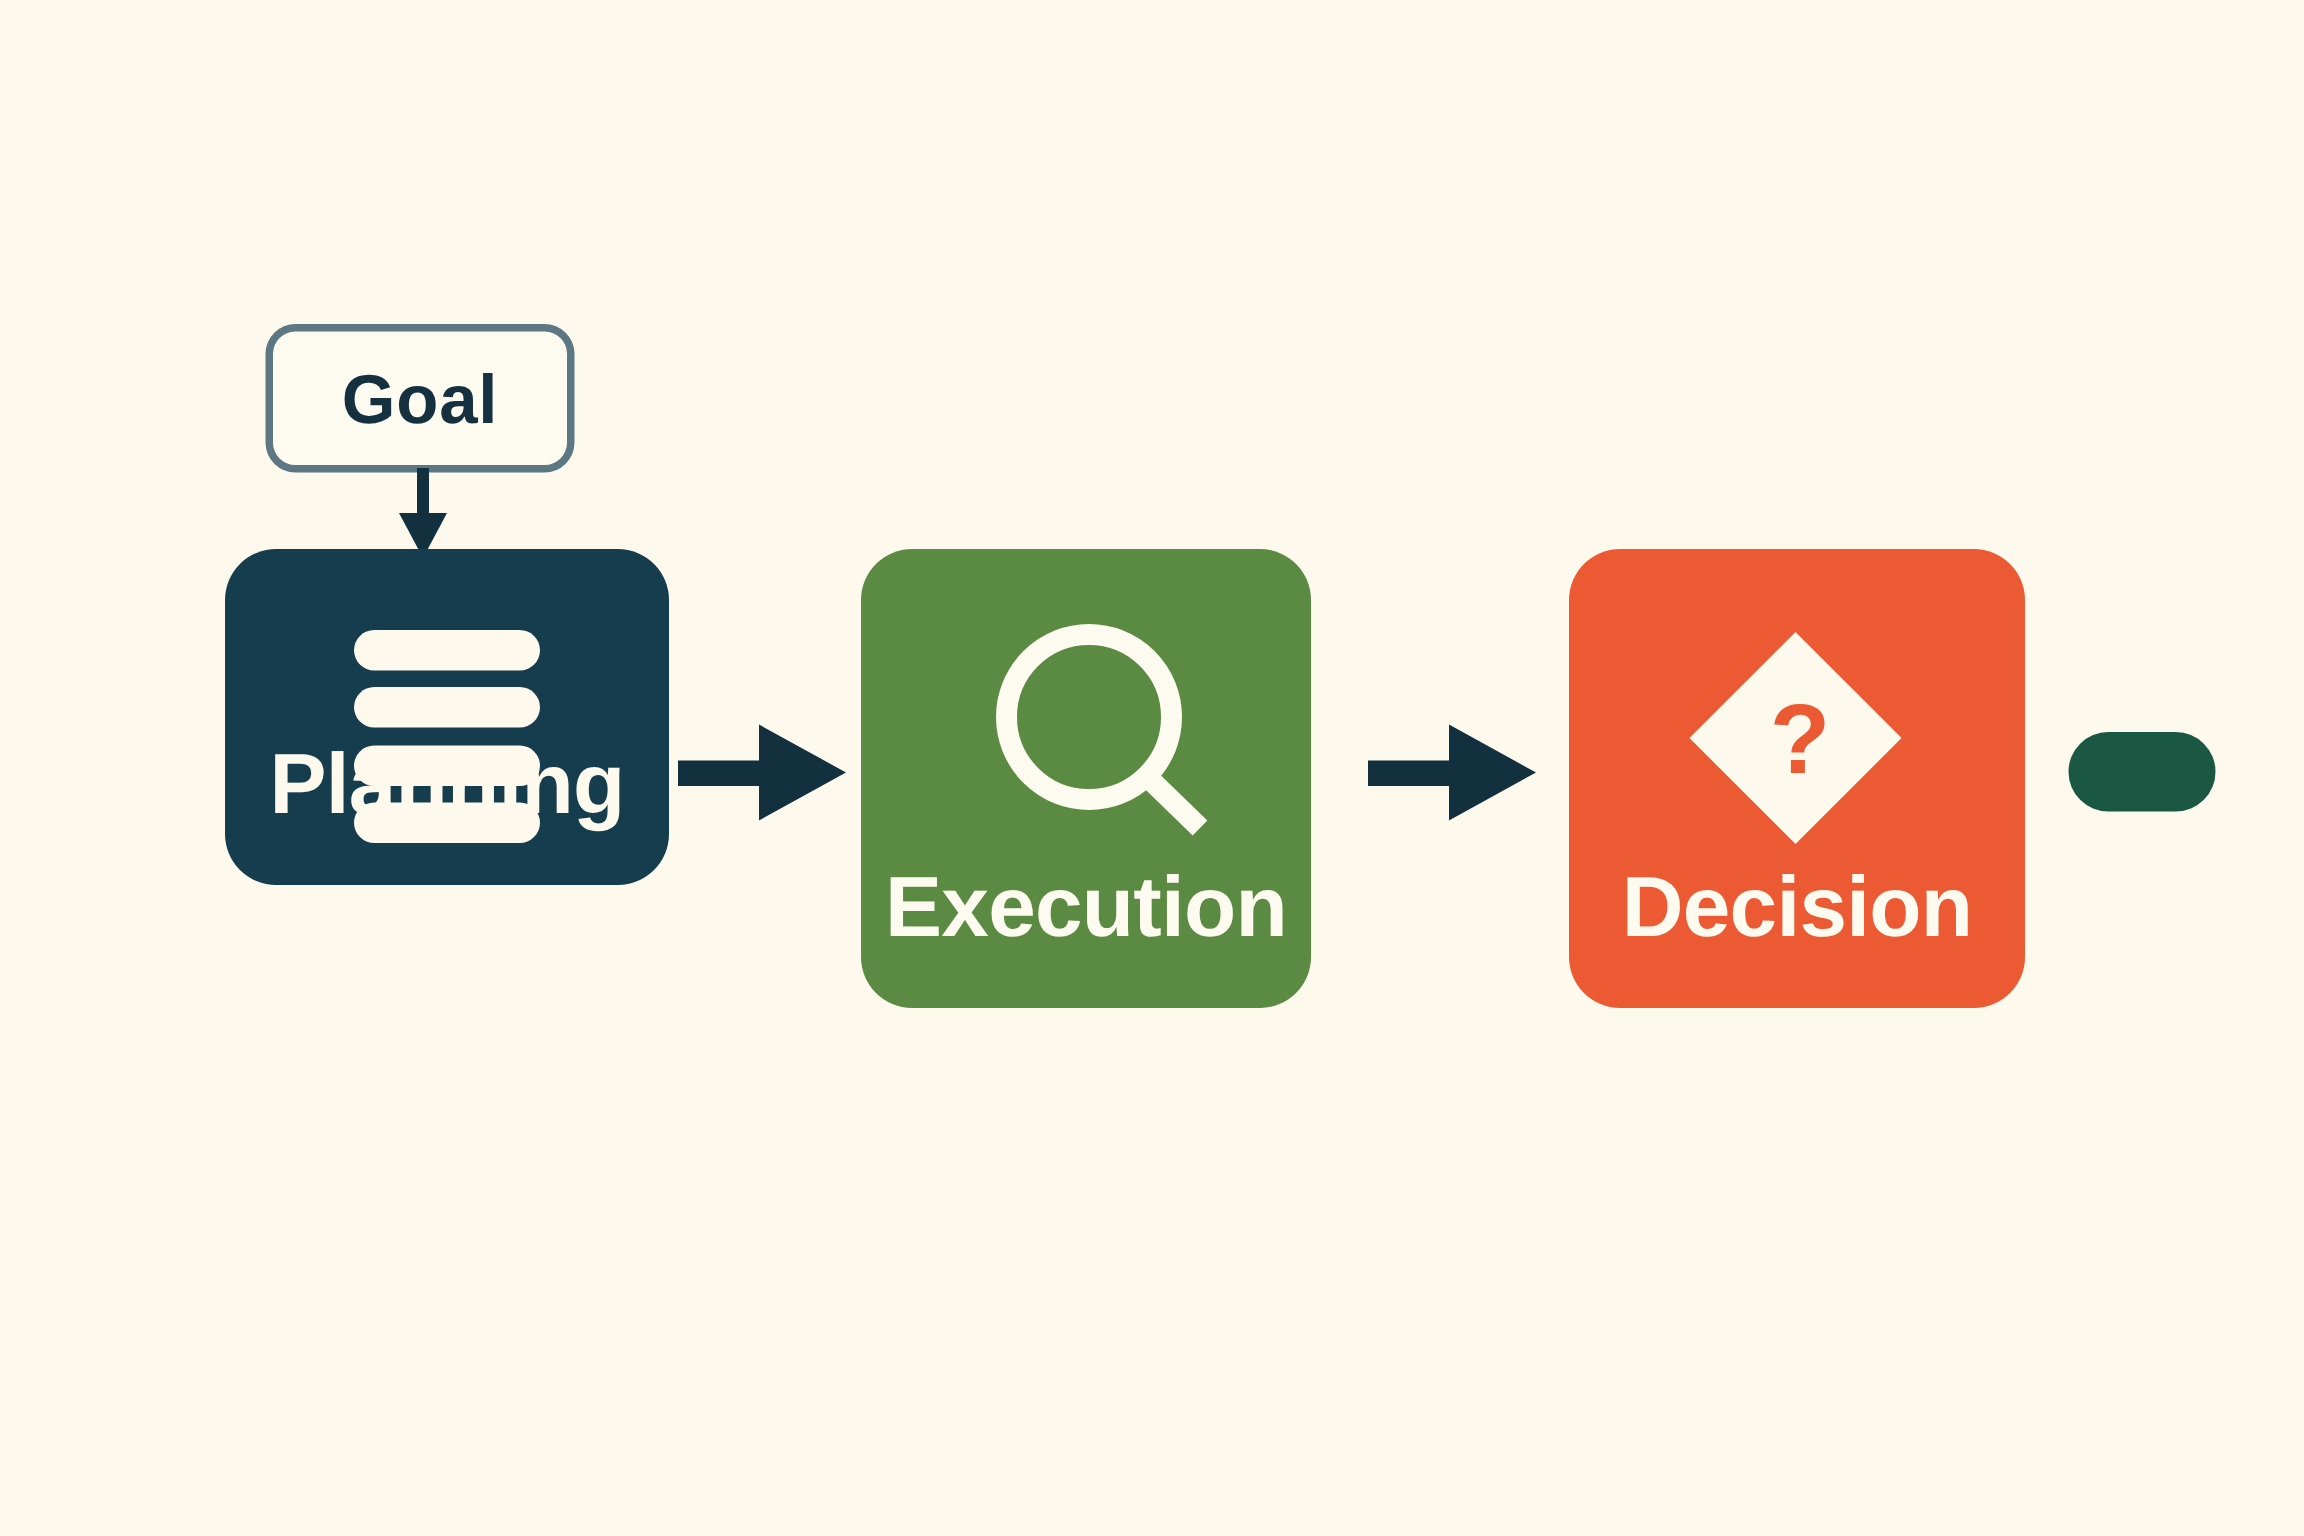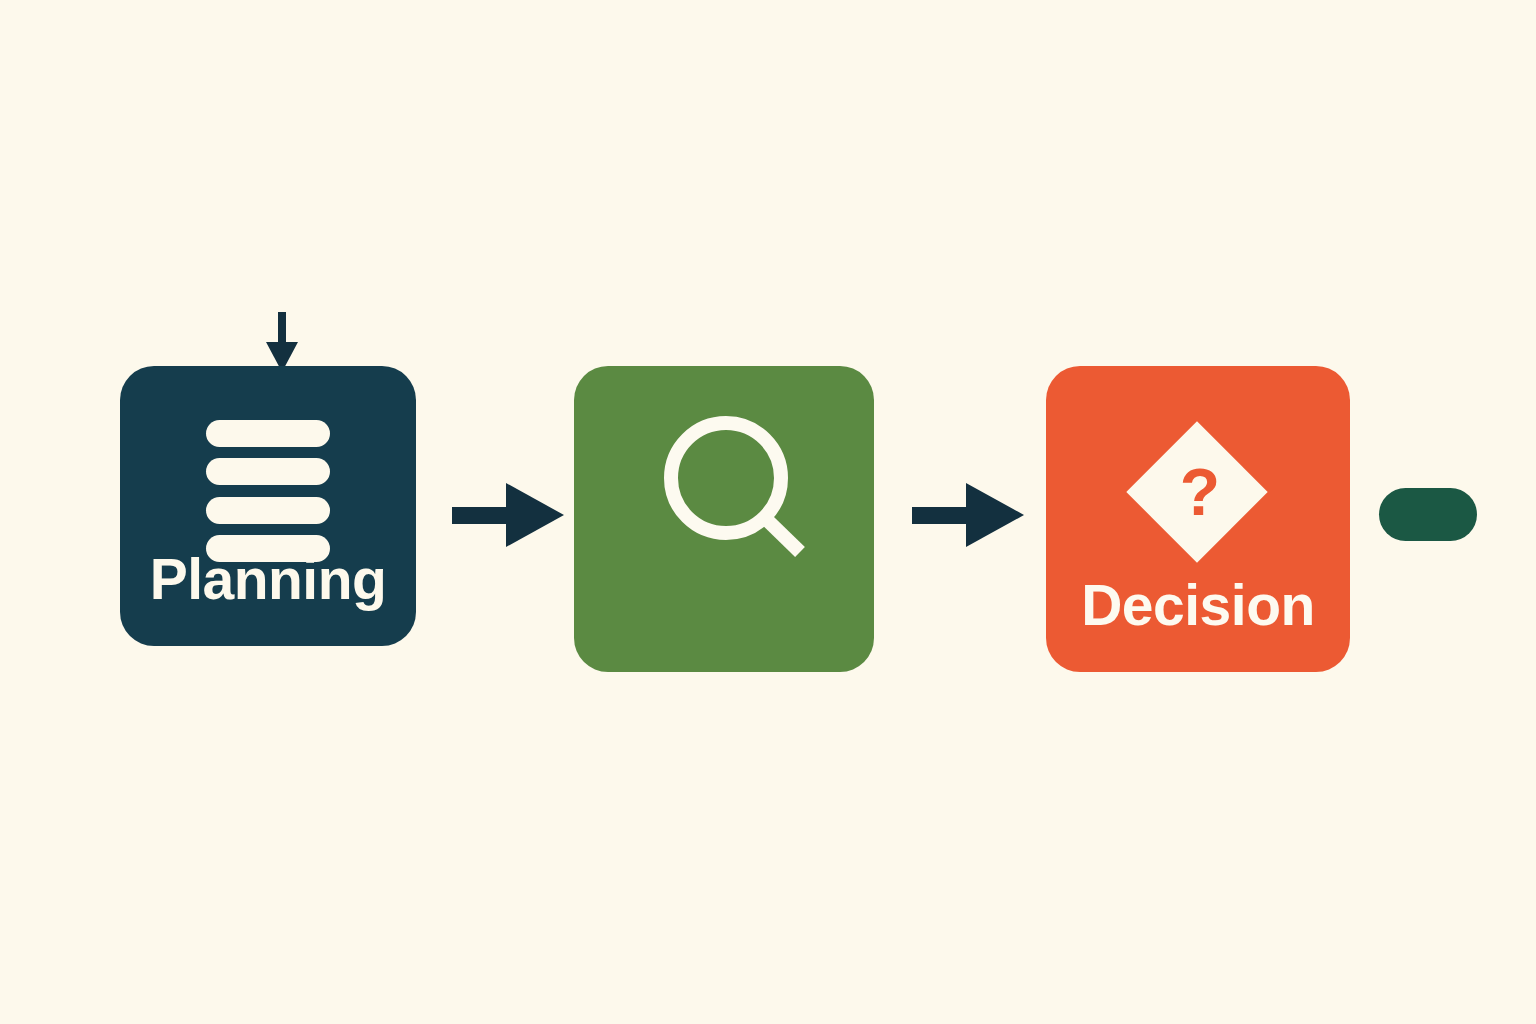--- a/index.html
+++ b/index.html
@@ -69,24 +69,24 @@
     transform: translateX(-50%);
     bottom: 38px;
     white-space: nowrap;
     font-size: 57px;
     font-weight: bold;
     line-height: 1;
     letter-spacing: -0.5px;
   }
 
   #stage-planning {
-    left: 120px;
+    left: 150px;
     top: 366px;
     width: 296px;
-    height: 280px;
+    height: 224px;
   }
   #stage-execution {
     left: 574px;
     top: 366px;
     width: 300px;
     height: 306px;
   }
   #stage-decision {
     left: 1046px;
     top: 366px;
@@ -172,20 +172,23 @@
     width: 98px;
     height: 53px;
     border-radius: 27px;
   }
 </style>
 </head>
 <body>
 
 <div id="canvas">
 
+  <div class="goal-box">
+    <span class="goal-label">Goal</span>
+  </div>
 
   <svg class="v-arrow" viewBox="0 0 40 62">
     <rect x="16" y="0" width="8" height="34" fill="#13303f"></rect>
     <polygon points="4,30 36,30 20,60" fill="#13303f"></polygon>
   </svg>
 
   <div class="stage" id="stage-planning">
     <div class="stage-inner" style="background:#153d4d;"></div>
     <div class="list-icon">
       <div class="list-bar"></div>
@@ -200,20 +203,21 @@
     <rect x="0" y="32" width="62" height="17" fill="#13303f"></rect>
     <polygon points="54,8 54,72 112,40" fill="#13303f"></polygon>
   </svg>
 
   <div class="stage" id="stage-execution">
     <div class="stage-inner" style="background:#5b8a42;"></div>
     <svg class="magnifier" viewBox="0 0 176 160">
       <circle cx="78" cy="68" r="55" fill="none" stroke="#fdfaf0" stroke-width="14"></circle>
       <line x1="117" y1="108" x2="152" y2="142" stroke="#fdfaf0" stroke-width="14" stroke-linecap="butt"></line>
     </svg>
+    <div class="stage-label" style="color:#fdfaf0;">Execution</div>
   </div>
 
   <svg class="h-arrow" id="arrow-2" viewBox="0 0 120 80">
     <rect x="0" y="32" width="62" height="17" fill="#13303f"></rect>
     <polygon points="54,8 54,72 112,40" fill="#13303f"></polygon>
   </svg>
 
   <div class="stage" id="stage-decision">
     <div class="stage-inner" style="background:#ec5a33;"></div>
     <div class="diamond-wrap">

